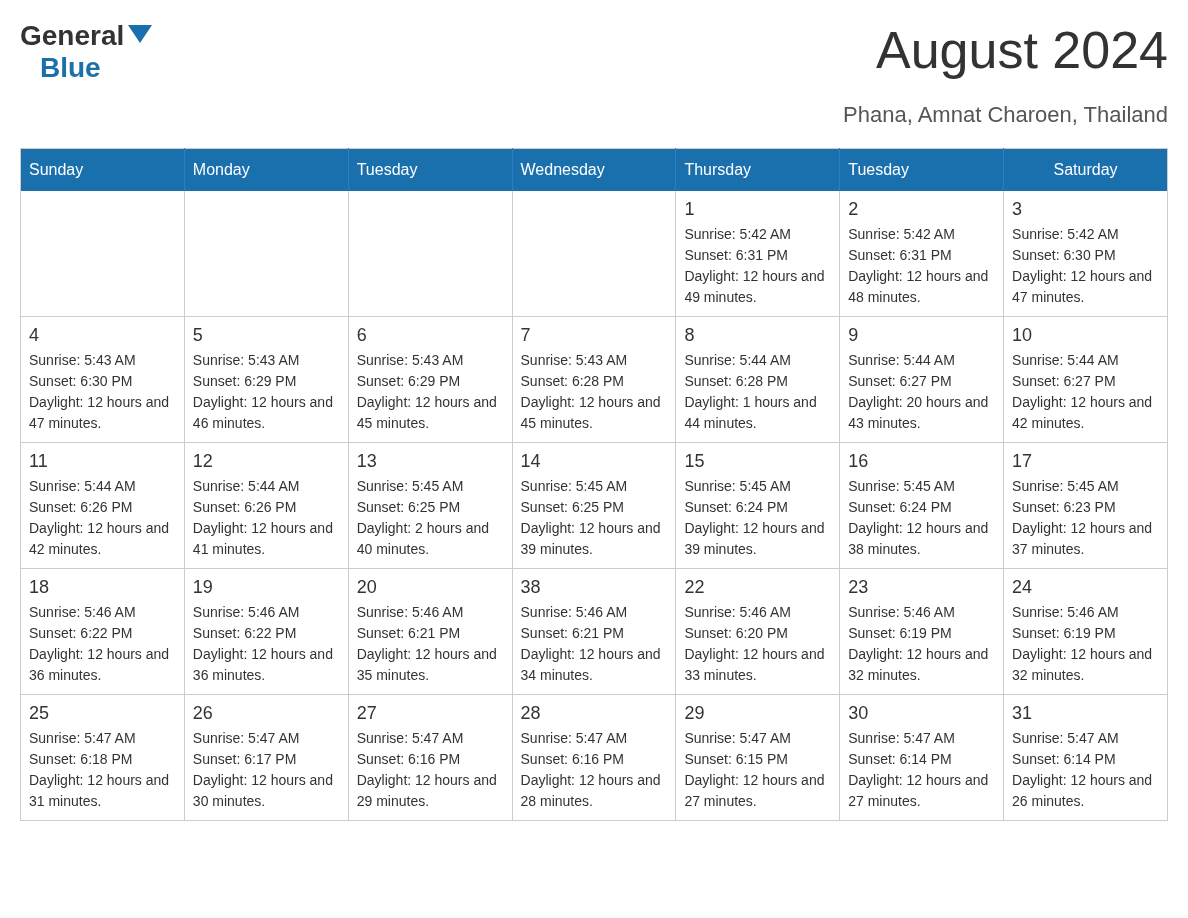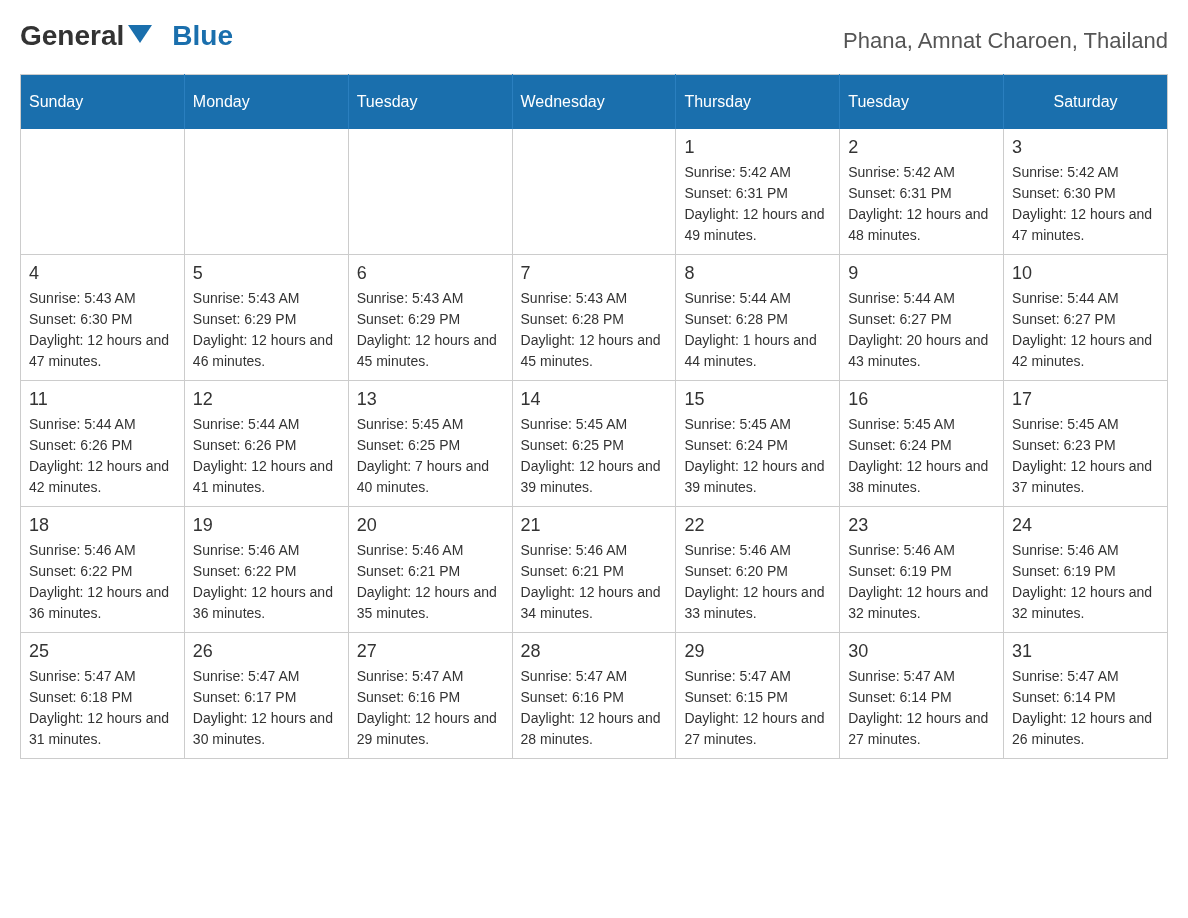--- a/index.html
+++ b/index.html
@@ -11,20 +11,21 @@
       min-height: 918px;
     }
     .header-section {
       display: flex;
       justify-content: space-between;
       align-items: flex-start;
       margin-bottom: 20px;
     }
     .logo-area {
       display: flex;
+      flex-direction: column;
       align-items: flex-start;
     }
     .logo-text {
       font-size: 28px;
       font-weight: bold;
       color: #333;
       display: flex;
       align-items: center;
       gap: 2px;
     }
@@ -44,31 +45,31 @@
       text-align: right;
     }
     .month-title {
       font-size: 52px;
       font-weight: normal;
       color: #333;
     }
     .location-title {
       font-size: 22px;
       color: #555;
-      margin-top: 8px;
+      margin-top: 22px;
     }
     .calendar-table {
       width: 100%;
       border-collapse: collapse;
       border: 1px solid #ccc;
     }
     .calendar-table th {
       background-color: #1a6fad;
       color: #fff;
-      padding: 18px 8px;
+      padding: 12px 8px;
       text-align: left;
       font-size: 16px;
       font-weight: normal;
       border-right: 1px solid #2a7fbf;
     }
     .calendar-table th:last-child {
       border-right: none;
       text-align: center;
     }
     .calendar-table td {
@@ -115,20 +116,21 @@
       <span class="logo-text">
         <span class="logo-general">General</span>
         <span class="logo-triangle"></span>
       </span>
     </div>
     <div style="margin-left: 20px;">
       <span class="logo-blue" style="font-size:28px; font-weight:bold; color:#1a6fad;">Blue</span>
     </div>
   </div>
   <div class="title-area">
+    <div class="month-title">August 2024</div>
     <div class="location-title">Phana, Amnat Charoen, Thailand</div>
   </div>
 </div>
 
 <table class="calendar-table">
   <thead>
     <tr>
     <th>Sunday</th>
         <th>Monday</th>
         <th>Tuesday</th>
@@ -191,21 +193,21 @@
         <td>
           <span class="day-number">11</span>
           <div class="day-info"><span>Sunrise: 5:44 AM</span><br><span>Sunset: 6:26 PM</span><br><span>Daylight: 12 hours and 42 minutes.</span></div>
         </td>
         <td>
           <span class="day-number">12</span>
           <div class="day-info"><span>Sunrise: 5:44 AM</span><br><span>Sunset: 6:26 PM</span><br><span>Daylight: 12 hours and 41 minutes.</span></div>
         </td>
         <td>
           <span class="day-number">13</span>
-          <div class="day-info"><span>Sunrise: 5:45 AM</span><br><span>Sunset: 6:25 PM</span><br><span>Daylight: 7 hours and 40 minutes.</span></div>
+          <div class="day-info"><span>Sunrise: 5:45 AM</span><br><span>Sunset: 6:25 PM</span><br><span>Daylight: 2 hours and 40 minutes.</span></div>
         </td>
         <td>
           <span class="day-number">14</span>
           <div class="day-info"><span>Sunrise: 5:45 AM</span><br><span>Sunset: 6:25 PM</span><br><span>Daylight: 12 hours and 39 minutes.</span></div>
         </td>
         <td>
           <span class="day-number">15</span>
           <div class="day-info"><span>Sunrise: 5:45 AM</span><br><span>Sunset: 6:24 PM</span><br><span>Daylight: 12 hours and 39 minutes.</span></div>
         </td>
         <td>
@@ -224,21 +226,21 @@
         </td>
         <td>
           <span class="day-number">19</span>
           <div class="day-info"><span>Sunrise: 5:46 AM</span><br><span>Sunset: 6:22 PM</span><br><span>Daylight: 12 hours and 36 minutes.</span></div>
         </td>
         <td>
           <span class="day-number">20</span>
           <div class="day-info"><span>Sunrise: 5:46 AM</span><br><span>Sunset: 6:21 PM</span><br><span>Daylight: 12 hours and 35 minutes.</span></div>
         </td>
         <td>
-          <span class="day-number">21</span>
+          <span class="day-number">38</span>
           <div class="day-info"><span>Sunrise: 5:46 AM</span><br><span>Sunset: 6:21 PM</span><br><span>Daylight: 12 hours and 34 minutes.</span></div>
         </td>
         <td>
           <span class="day-number">22</span>
           <div class="day-info"><span>Sunrise: 5:46 AM</span><br><span>Sunset: 6:20 PM</span><br><span>Daylight: 12 hours and 33 minutes.</span></div>
         </td>
         <td>
           <span class="day-number">23</span>
           <div class="day-info"><span>Sunrise: 5:46 AM</span><br><span>Sunset: 6:19 PM</span><br><span>Daylight: 12 hours and 32 minutes.</span></div>
         </td>

